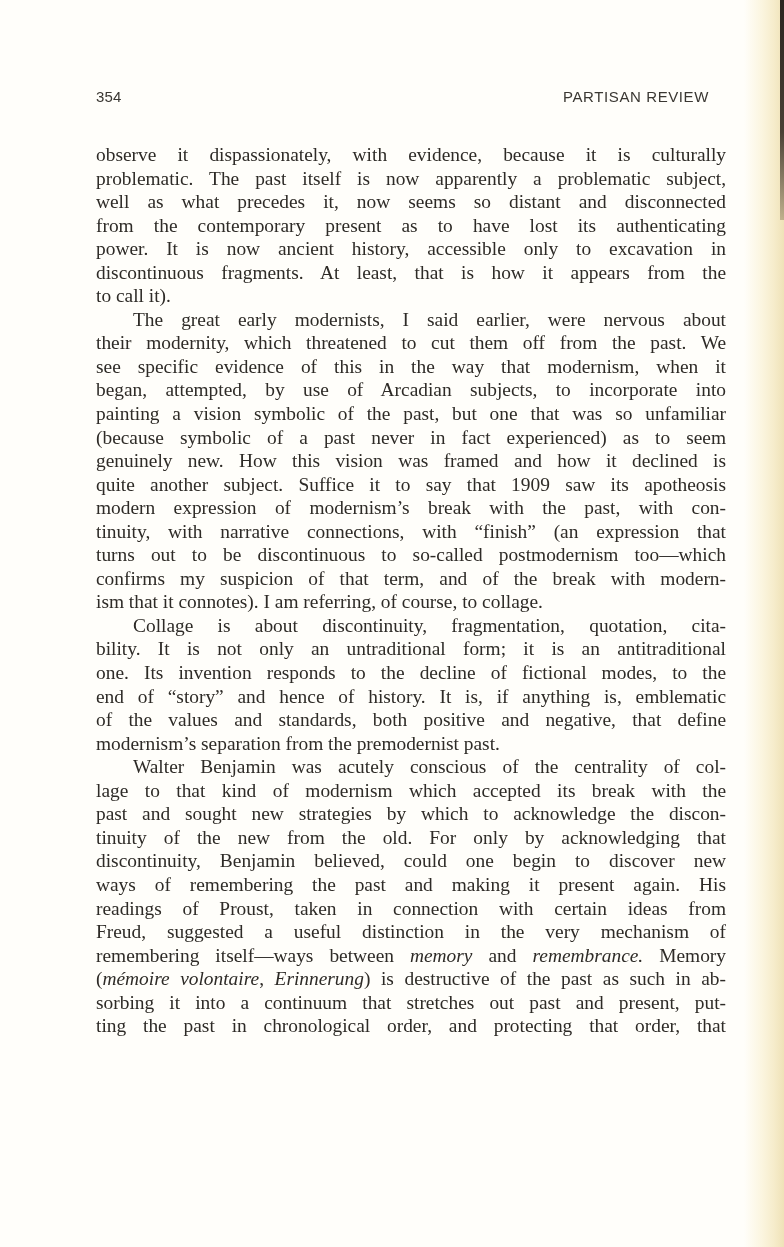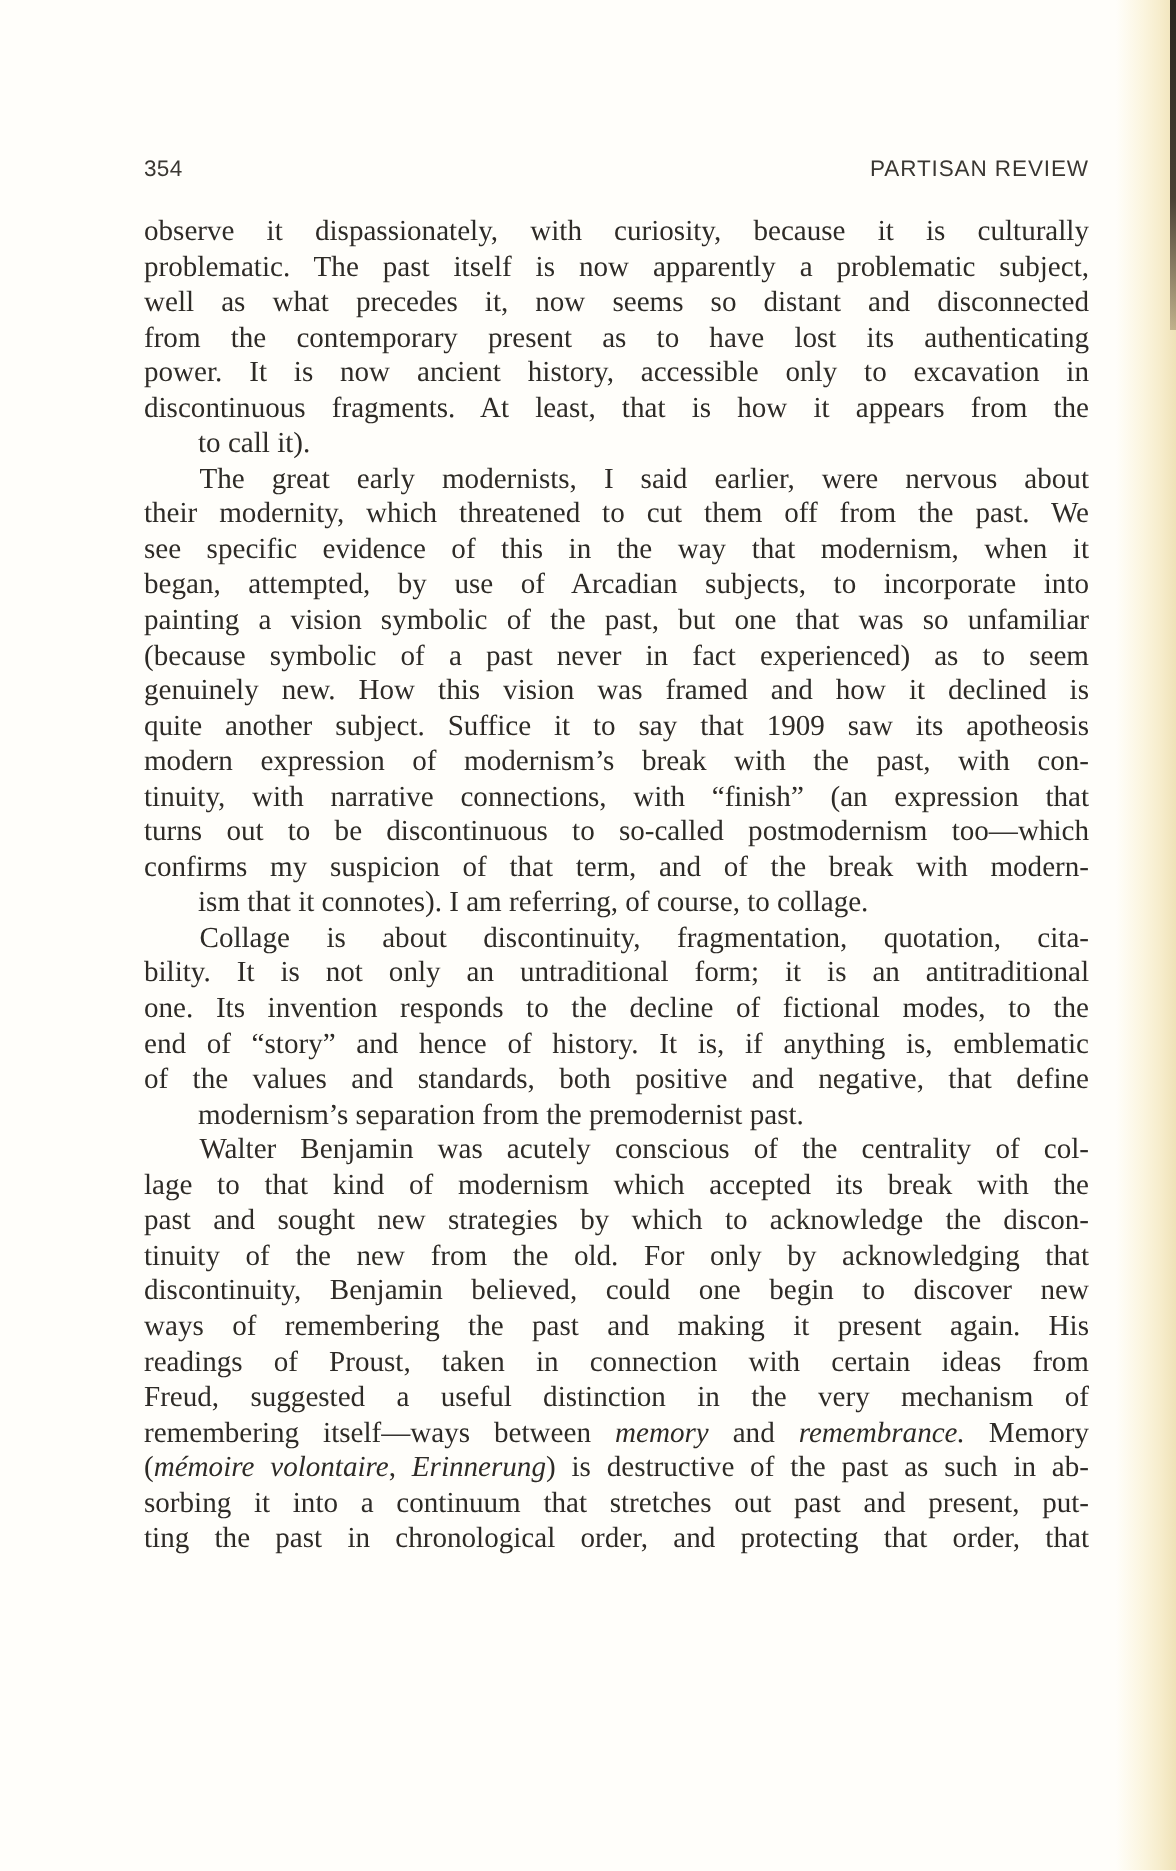--- a/index.html
+++ b/index.html
@@ -37,50 +37,48 @@
       left: 96px;
       width: 630px;
       height: 20px;
       font-family: "Liberation Sans", "DejaVu Sans", sans-serif;
       font-size: 15px;
       color: #3a3732;
     }
     .page-number {
       position: absolute;
       left: 0;
-      top: 16px;
+      top: 0;
       letter-spacing: 0.2px;
     }
     .journal-title {
       position: absolute;
-      right: 0;
+      right: 17px;
       top: 0;
       letter-spacing: 0.6px;
-      margin-top: 16px;
     }
     .body-text {
       position: absolute;
       top: 143px;
       left: 96px;
       width: 630px;
       font-size: 19.4px;
       line-height: 23.55px;
       text-align: justify;
       hyphens: none;
     }
     .line {
       display: block;
       white-space: nowrap;
       text-align: justify;
       text-align-last: justify;
       height: 23.55px;
     }
     .line.last {
       text-align-last: left;
-      margin-left: 36px;
     }
     .line.indent {
       padding-left: 37px;
     }
     em {
       font-style: italic;
     }
   </style>
 </head>
 <body>
@@ -88,21 +86,21 @@
 <div class="page-edge"></div>
 <div class="page-edge-dark"></div>
 
 <div class="running-head">
   <span class="page-number">354</span>
   <span class="journal-title">PARTISAN REVIEW</span>
 </div>
 
 <div class="body-text" id="body-text">
     <div>
-      <span class="line"><span>observe it dispassionately, with curiosity, because it is culturally</span></span>
+      <span class="line"><span>observe it dispassionately, with evidence, because it is culturally</span></span>
       <span class="line"><span>problematic. The past itself is now apparently a problematic subject,</span></span>
       <span class="line"><span>well as what precedes it, now seems so distant and disconnected</span></span>
       <span class="line"><span>from the contemporary present as to have lost its authenticating</span></span>
       <span class="line"><span>power. It is now ancient history, accessible only to excavation in</span></span>
       <span class="line"><span>discontinuous fragments. At least, that is how it appears from the</span></span>
       <span class="line last"><span>to call it).</span></span>
     </div>
     <div>
       <span class="line indent"><span>The great early modernists, I said earlier, were nervous about</span></span>
       <span class="line"><span>their modernity, which threatened to cut them off from the past. We</span></span>

